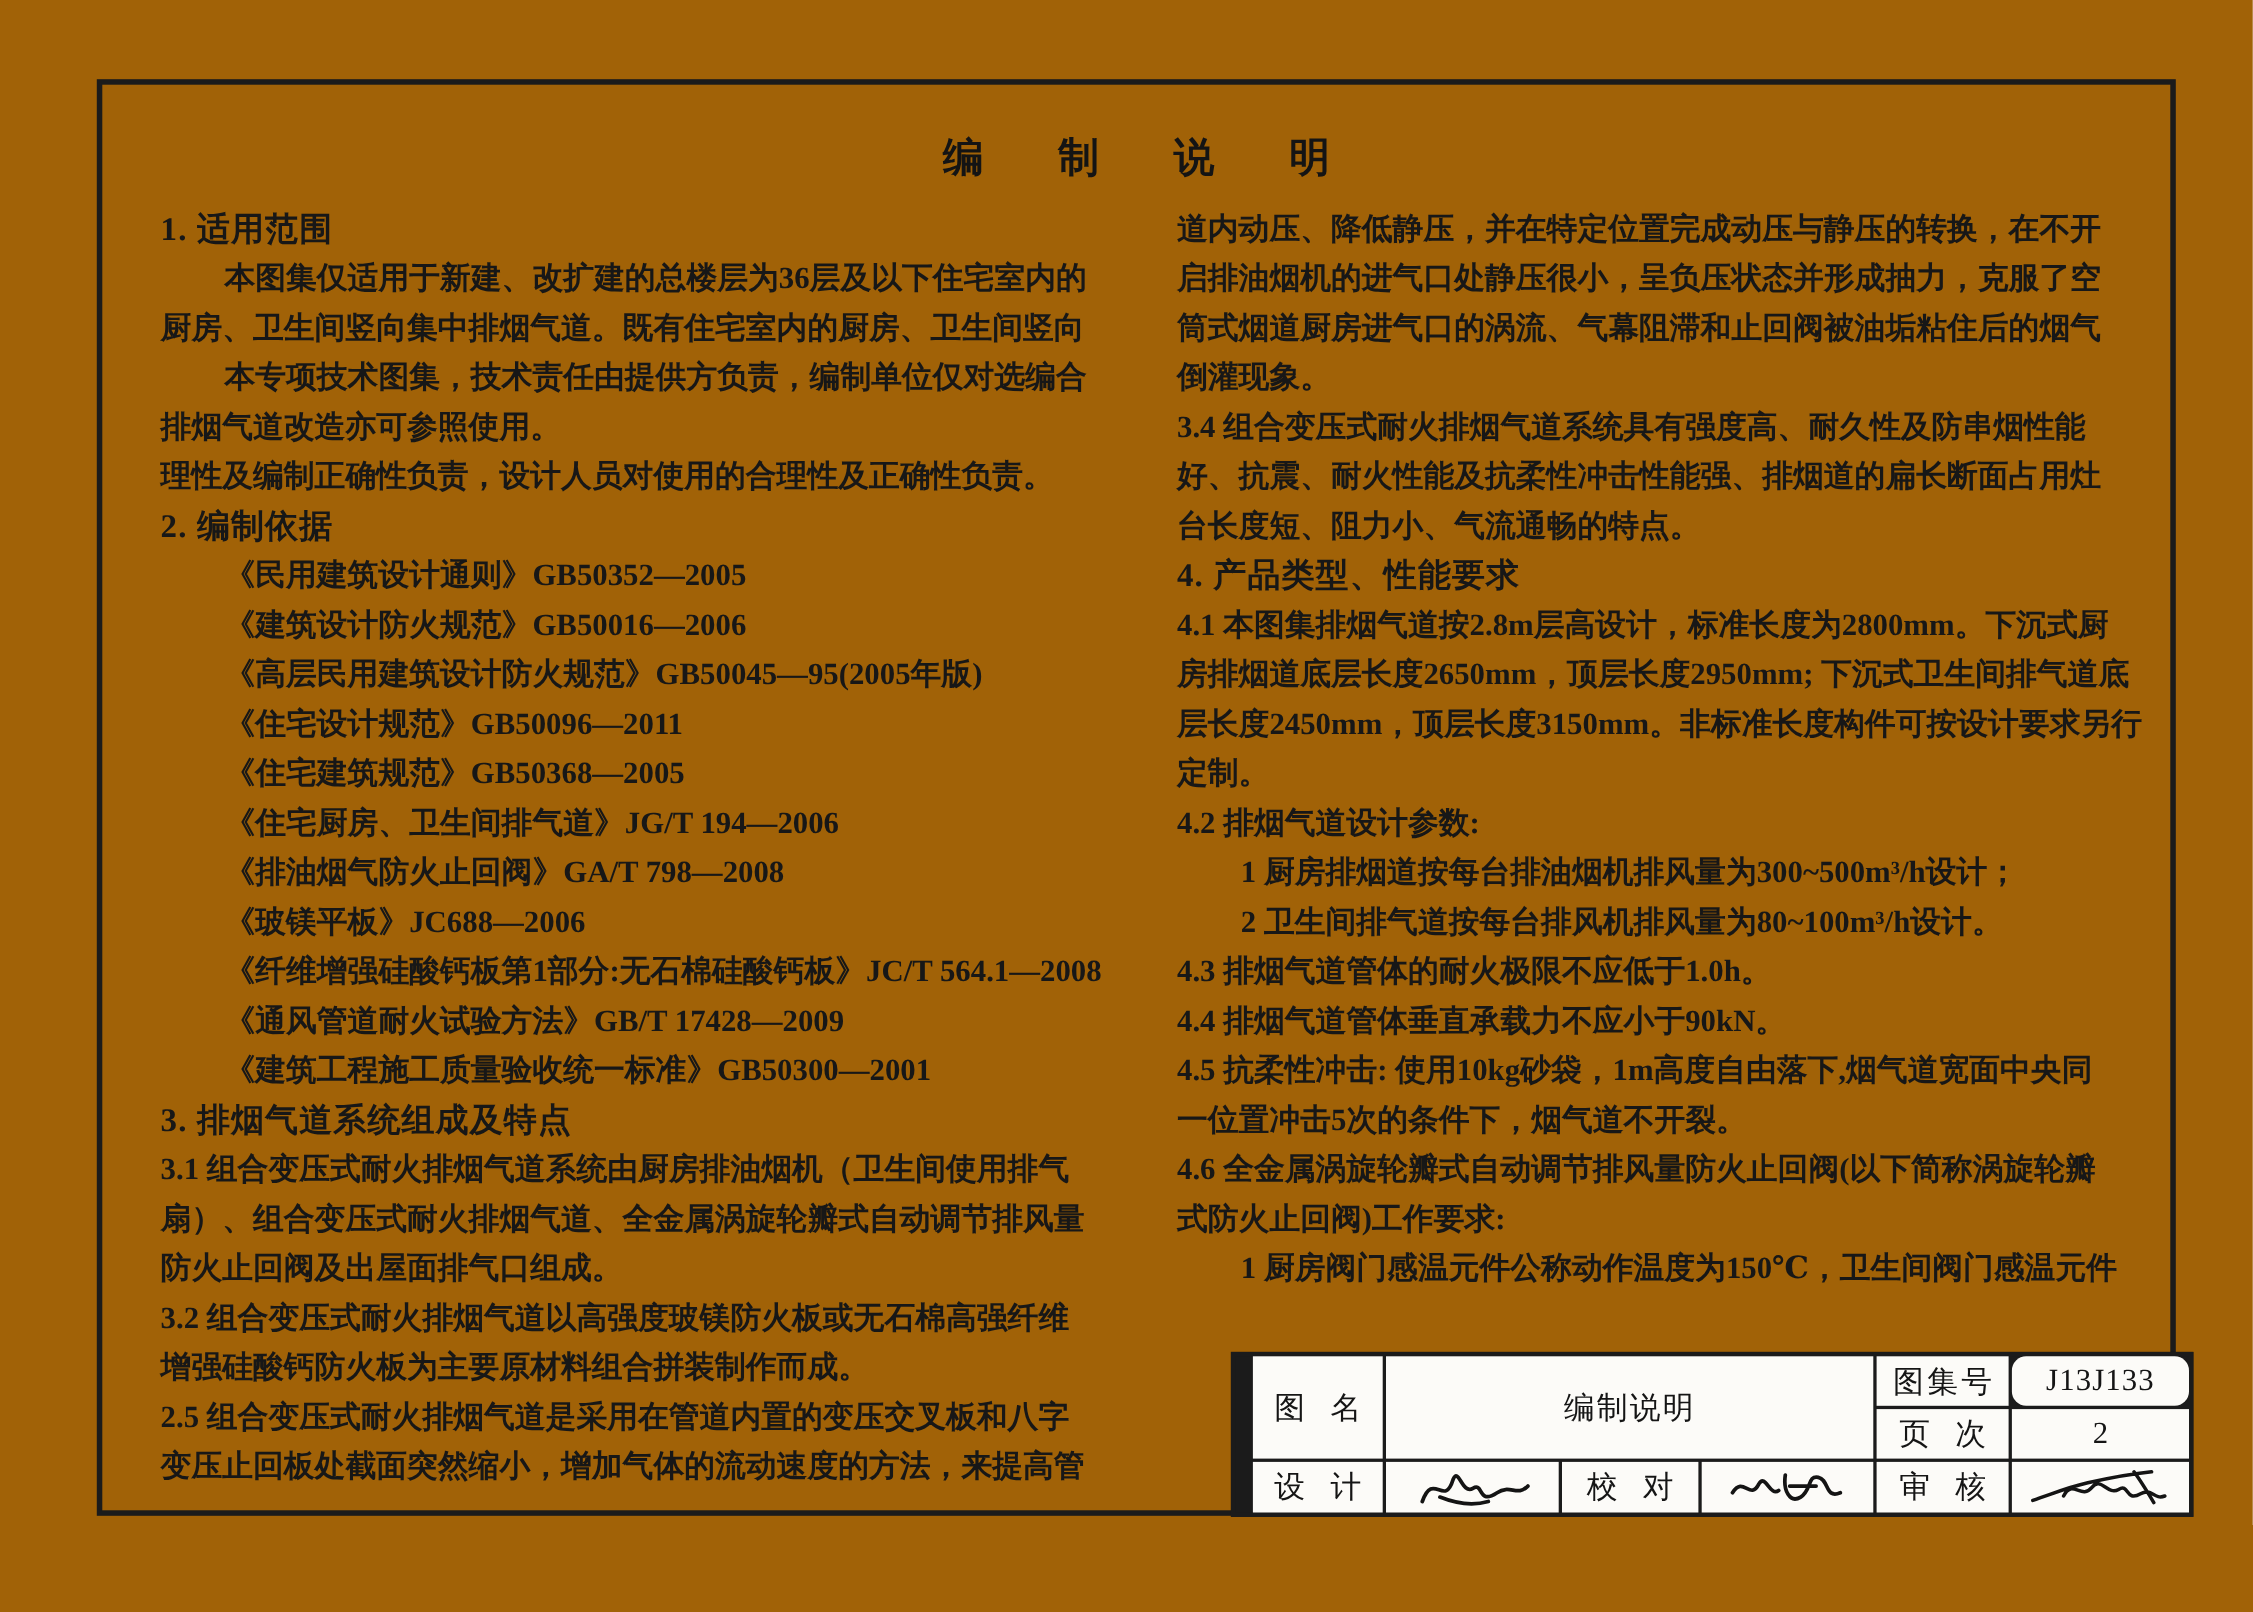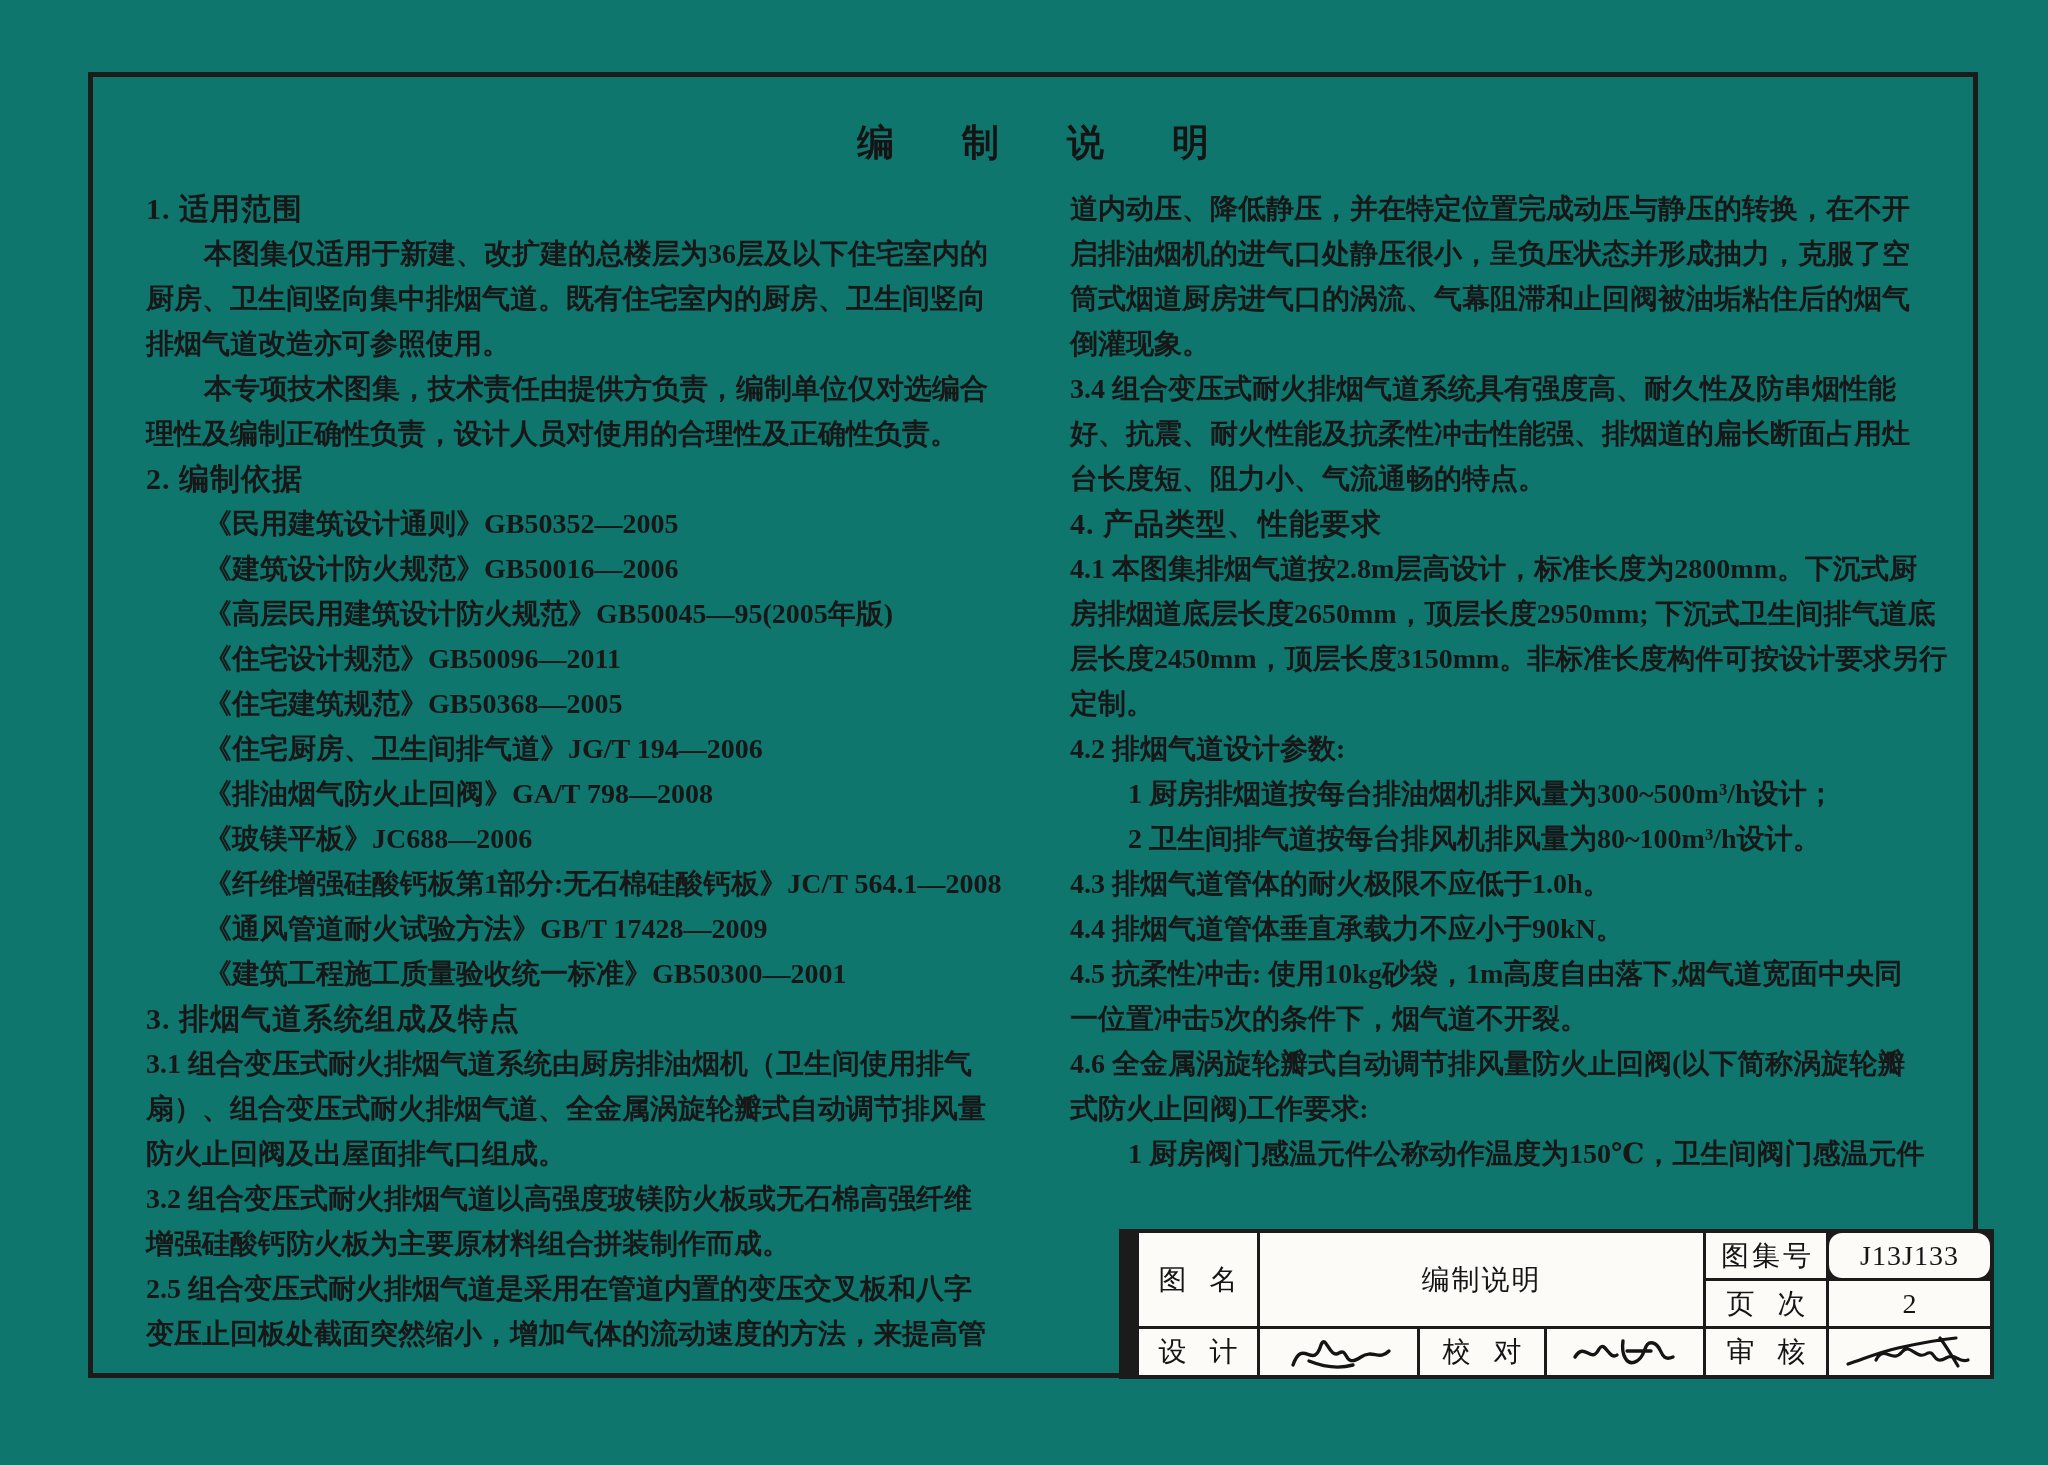--- a/index.html
+++ b/index.html
@@ -6,21 +6,21 @@
   body{
     width:2048px;height:1465px;
     background:#f6f5f1;
     font-family:"Liberation Serif","DejaVu Serif",serif;
     color:#151515;
     position:relative;
     overflow:hidden;
   }
   .sheet{
     position:absolute;left:0;top:0;width:2048px;height:1465px;
-    background:#0f766e;
+    background:#a16207;
   }
   .frame{
     position:absolute;left:88px;top:72px;width:1890px;height:1306px;
     border:5px solid #1b1b1b;box-sizing:border-box;
   }
   .page-title{
     position:absolute;left:88px;top:118px;width:1890px;
     text-align:center;
     font-size:37px;font-weight:bold;
     letter-spacing:68px;text-indent:68px;
@@ -78,22 +78,22 @@
 <div class="sheet">
 
   <div class="frame"></div>
 
   <div class="page-title">编制说明</div>
 
   <div class="col col-left">
       <div class="ln h">1. 适用范围</div>
       <div class="ln pi">本图集仅适用于新建、改扩建的总楼层为36层及以下住宅室内的</div>
       <div class="ln p">厨房、卫生间竖向集中排烟气道。既有住宅室内的厨房、卫生间竖向</div>
+      <div class="ln pi">本专项技术图集，技术责任由提供方负责，编制单位仅对选编合</div>
       <div class="ln p">排烟气道改造亦可参照使用。</div>
-      <div class="ln pi">本专项技术图集，技术责任由提供方负责，编制单位仅对选编合</div>
       <div class="ln p">理性及编制正确性负责，设计人员对使用的合理性及正确性负责。</div>
       <div class="ln h">2. 编制依据</div>
       <div class="ln pi">《民用建筑设计通则》GB50352—2005</div>
       <div class="ln pi">《建筑设计防火规范》GB50016—2006</div>
       <div class="ln pi">《高层民用建筑设计防火规范》GB50045—95(2005年版)</div>
       <div class="ln pi">《住宅设计规范》GB50096—2011</div>
       <div class="ln pi">《住宅建筑规范》GB50368—2005</div>
       <div class="ln pi">《住宅厨房、卫生间排气道》JG/T 194—2006</div>
       <div class="ln pi">《排油烟气防火止回阀》GA/T 798—2008</div>
       <div class="ln pi">《玻镁平板》JC688—2006</div>

